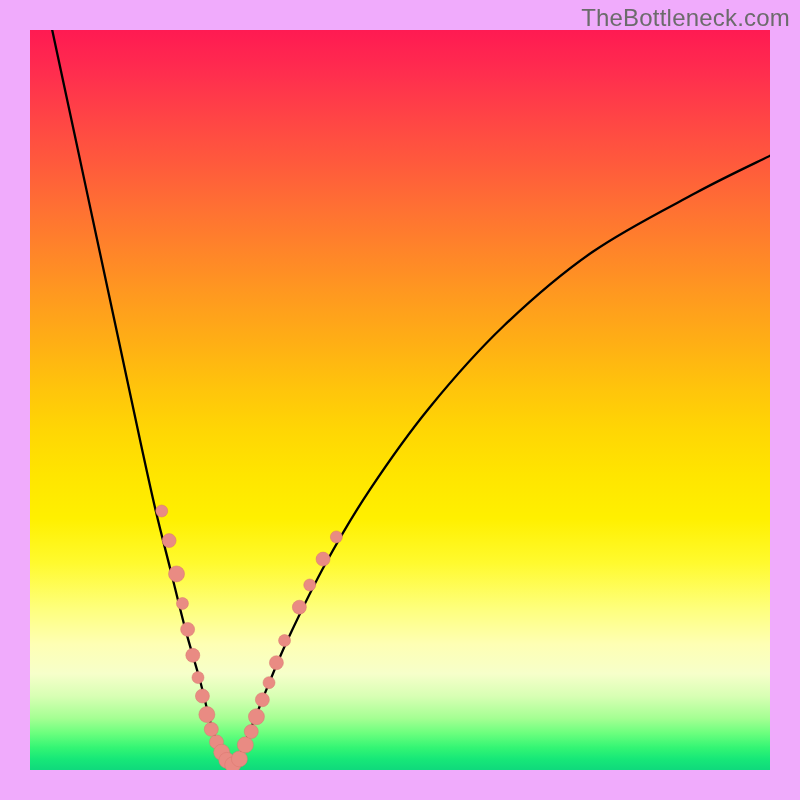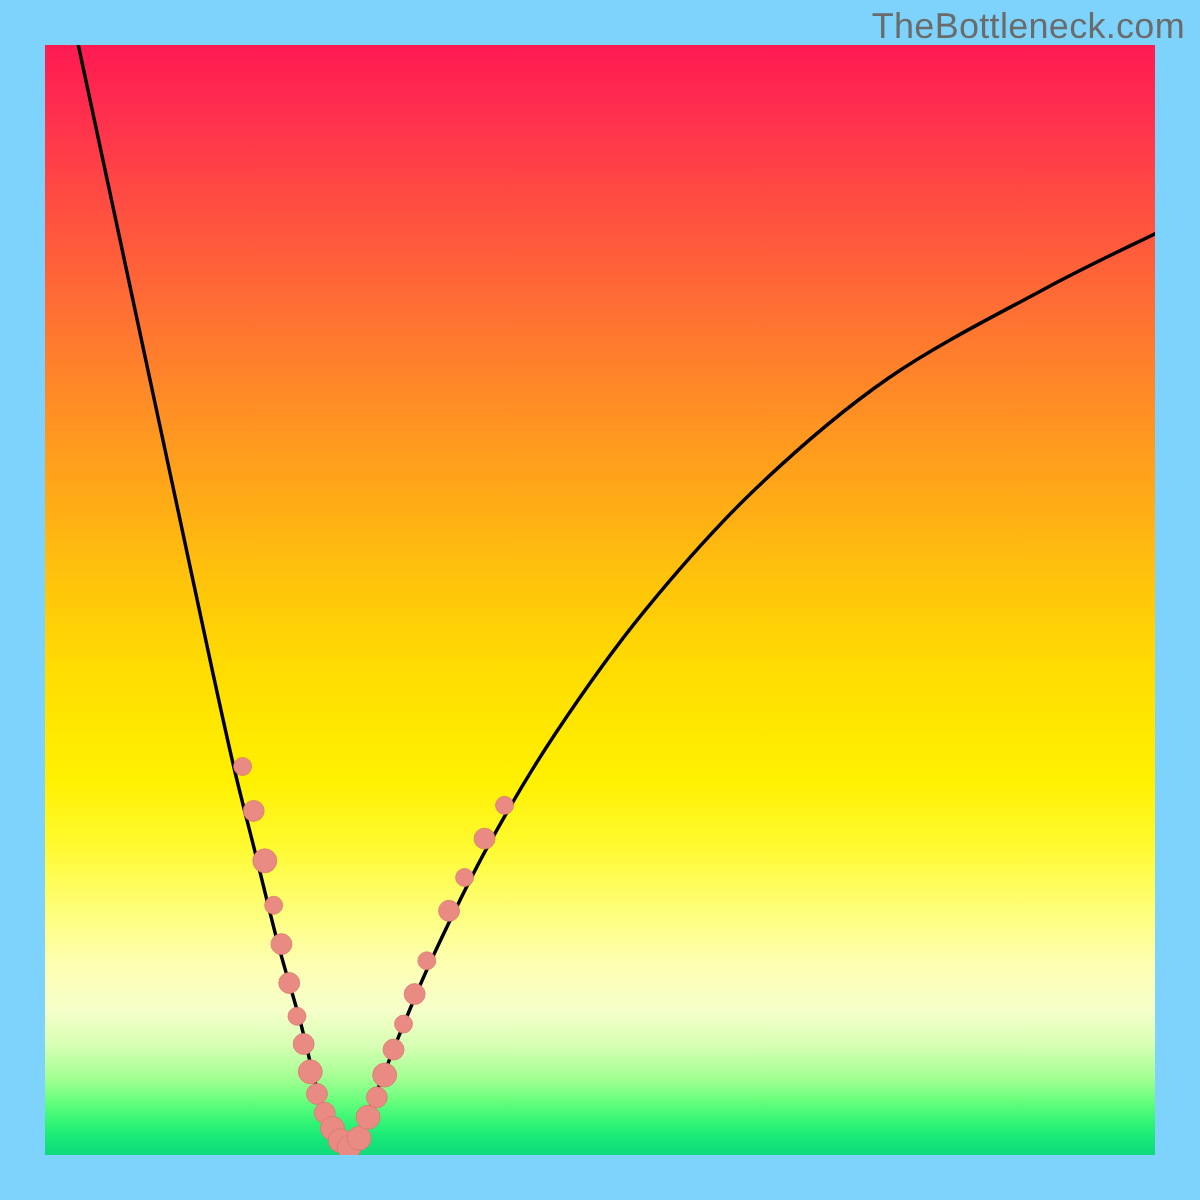--- a/index.html
+++ b/index.html
@@ -10,21 +10,21 @@
     overflow: hidden;
     background: #000;
     font-family: Arial, Helvetica, sans-serif;
   }
   .frame {
     position: absolute;
     top: 0;
     left: 0;
     width: 800px;
     height: 800px;
-    background: #7dd3fc;
+    background: #f0abfc;
   }
   .plot-area {
     position: absolute;
     top: 30px;
     left: 30px;
     width: 740px;
     height: 740px;
     overflow: hidden;
   }
   .gradient {

